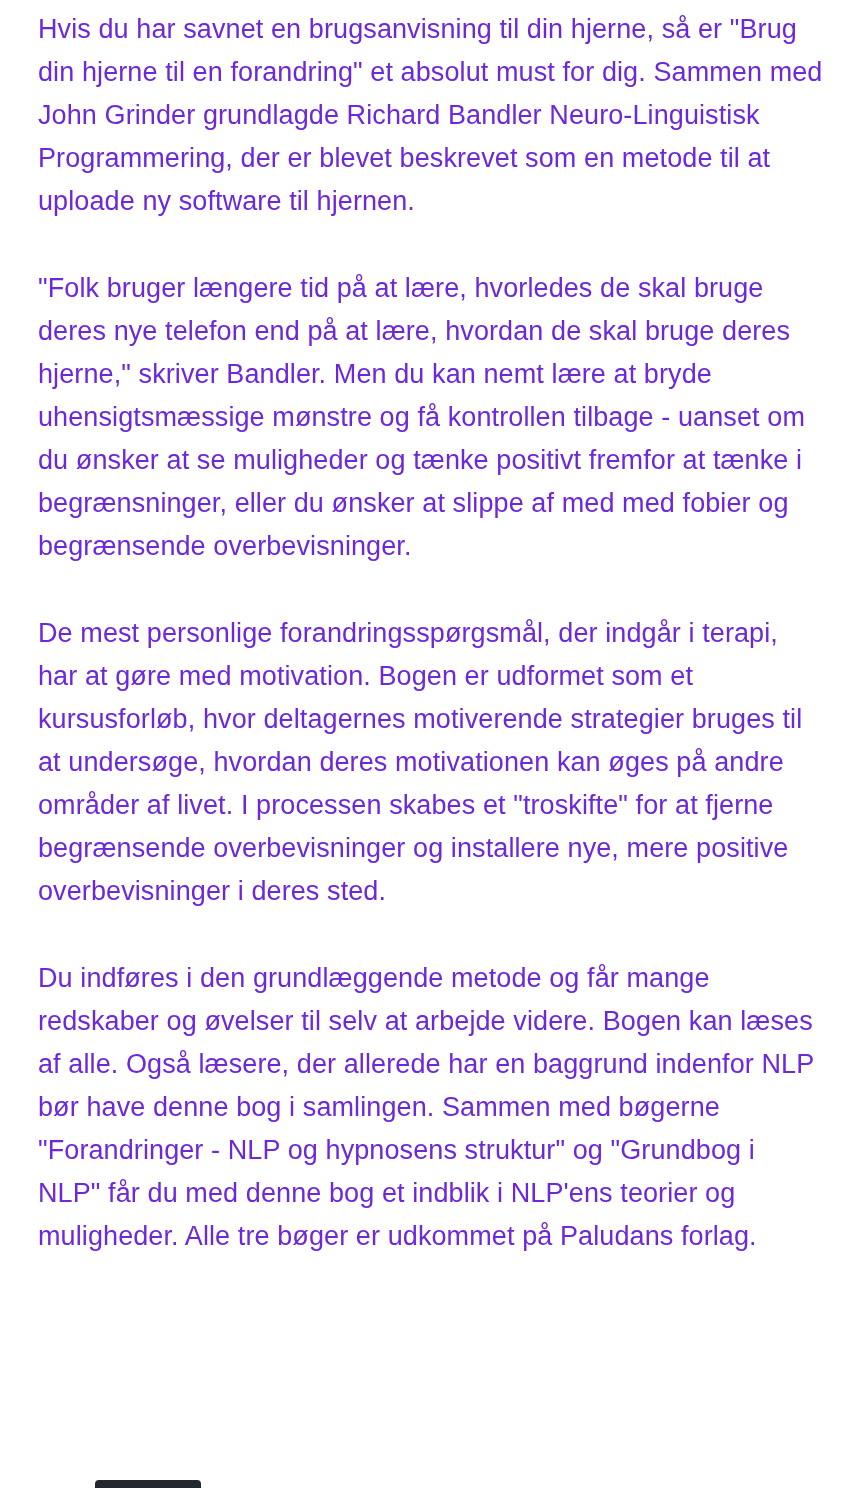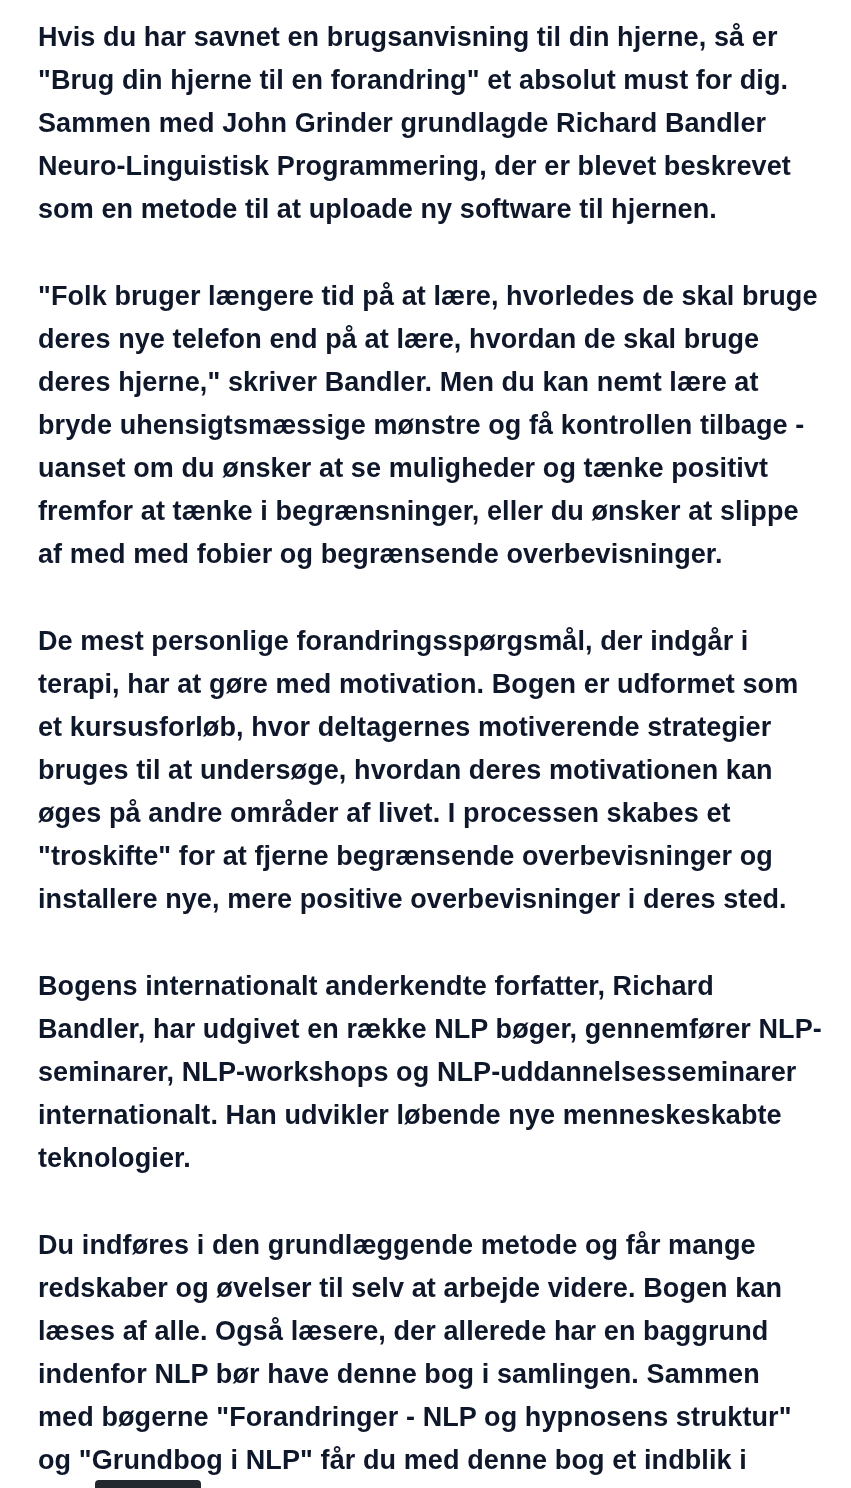--- a/index.html
+++ b/index.html
@@ -15,42 +15,41 @@
     width: 851px;
     height: 1488px;
     background: #ffffff;
     font-family: "Liberation Sans", sans-serif;
     color: #3b3f42;
   }
   .text-block {
     padding: 8px 28px 0 38px;
   }
   .text-block p {
-    margin: 8px 0 44px 0;
+    margin: 0 0 44px 0;
     font-size: 27px;
     line-height: 43px;
-    font-weight: 700;
+    font-weight: 400;
     letter-spacing: 0.1px;
-    color: #0f172a;
+    color: #6d28d9;
   }
   .partial-bottom-element {
     position: absolute;
     left: 95px;
     bottom: -4px;
     width: 106px;
     height: 12px;
     background: #22282e;
     border-radius: 4px 4px 0 0;
   }
 </style>
 </head>
 <body>
 
 <div class="page">
   <main class="text-block">
     <p>Hvis du har savnet en brugsanvisning til din hjerne, så er "Brug din hjerne til en forandring" et absolut must for dig. Sammen med John Grinder grundlagde Richard Bandler Neuro-Linguistisk Programmering, der er blevet beskrevet som en metode til at uploade ny software til hjernen.</p>
     <p>"Folk bruger længere tid på at lære, hvorledes de skal bruge deres nye telefon end på at lære, hvordan de skal bruge deres hjerne," skriver Bandler. Men du kan nemt lære at bryde uhensigtsmæssige mønstre og få kontrollen tilbage - uanset om du ønsker at se muligheder og tænke positivt fremfor at tænke i begrænsninger, eller du ønsker at slippe af med med fobier og begrænsende overbevisninger.</p>
     <p>De mest personlige forandringsspørgsmål, der indgår i terapi, har at gøre med motivation. Bogen er udformet som et kursusforløb, hvor deltagernes motiverende strategier bruges til at undersøge, hvordan deres motivationen kan øges på andre områder af livet. I processen skabes et "troskifte" for at fjerne begrænsende overbevisninger og installere nye, mere positive overbevisninger i deres sted.</p>
-    <p>Bogens internationalt anderkendte forfatter, Richard Bandler, har udgivet en række NLP bøger, gennemfører NLP-seminarer, NLP-workshops og NLP-uddannelsesseminarer internationalt. Han udvikler løbende nye menneskeskabte teknologier.</p>
     <p>Du indføres i den grundlæggende metode og får mange redskaber og øvelser til selv at arbejde videre. Bogen kan læses af alle. Også læsere, der allerede har en baggrund indenfor NLP bør have denne bog i samlingen. Sammen med bøgerne "Forandringer - NLP og hypnosens struktur" og "Grundbog i NLP" får du med denne bog et indblik i NLP'ens teorier og muligheder. Alle tre bøger er udkommet på Paludans forlag.</p>
   </main>
   <div class="partial-bottom-element"></div>
 </div>
 
 </body></html>

